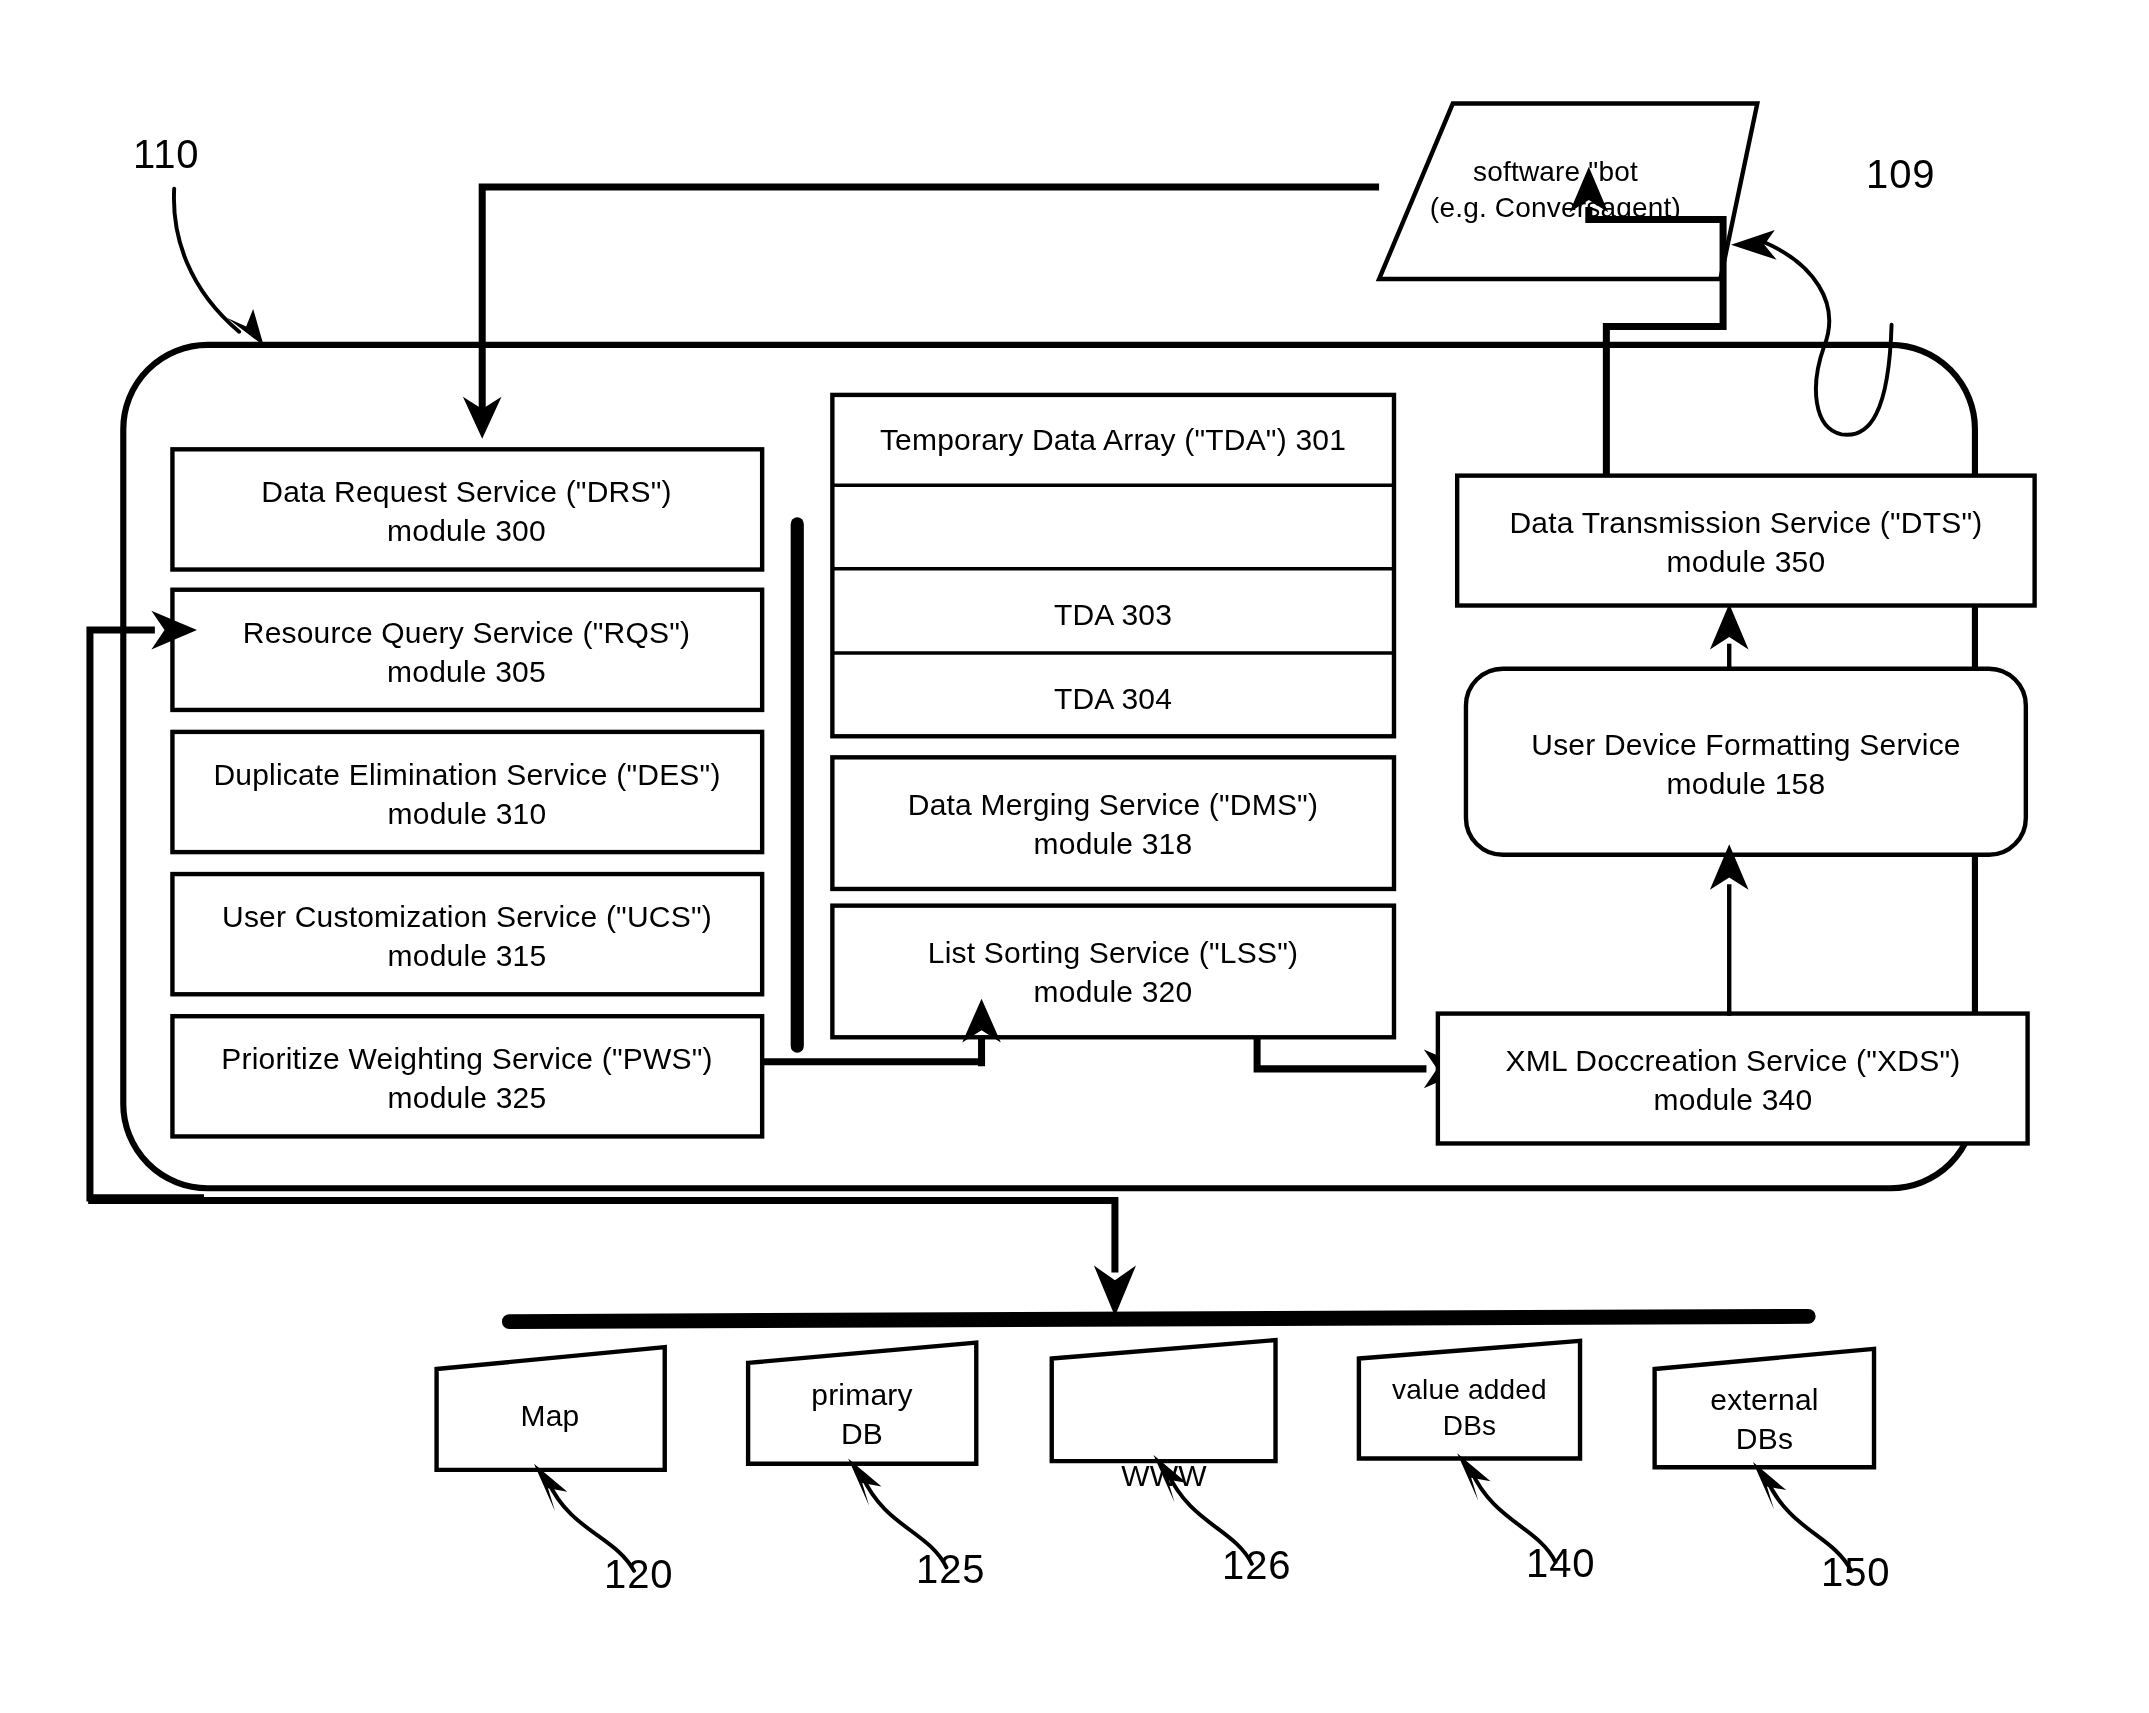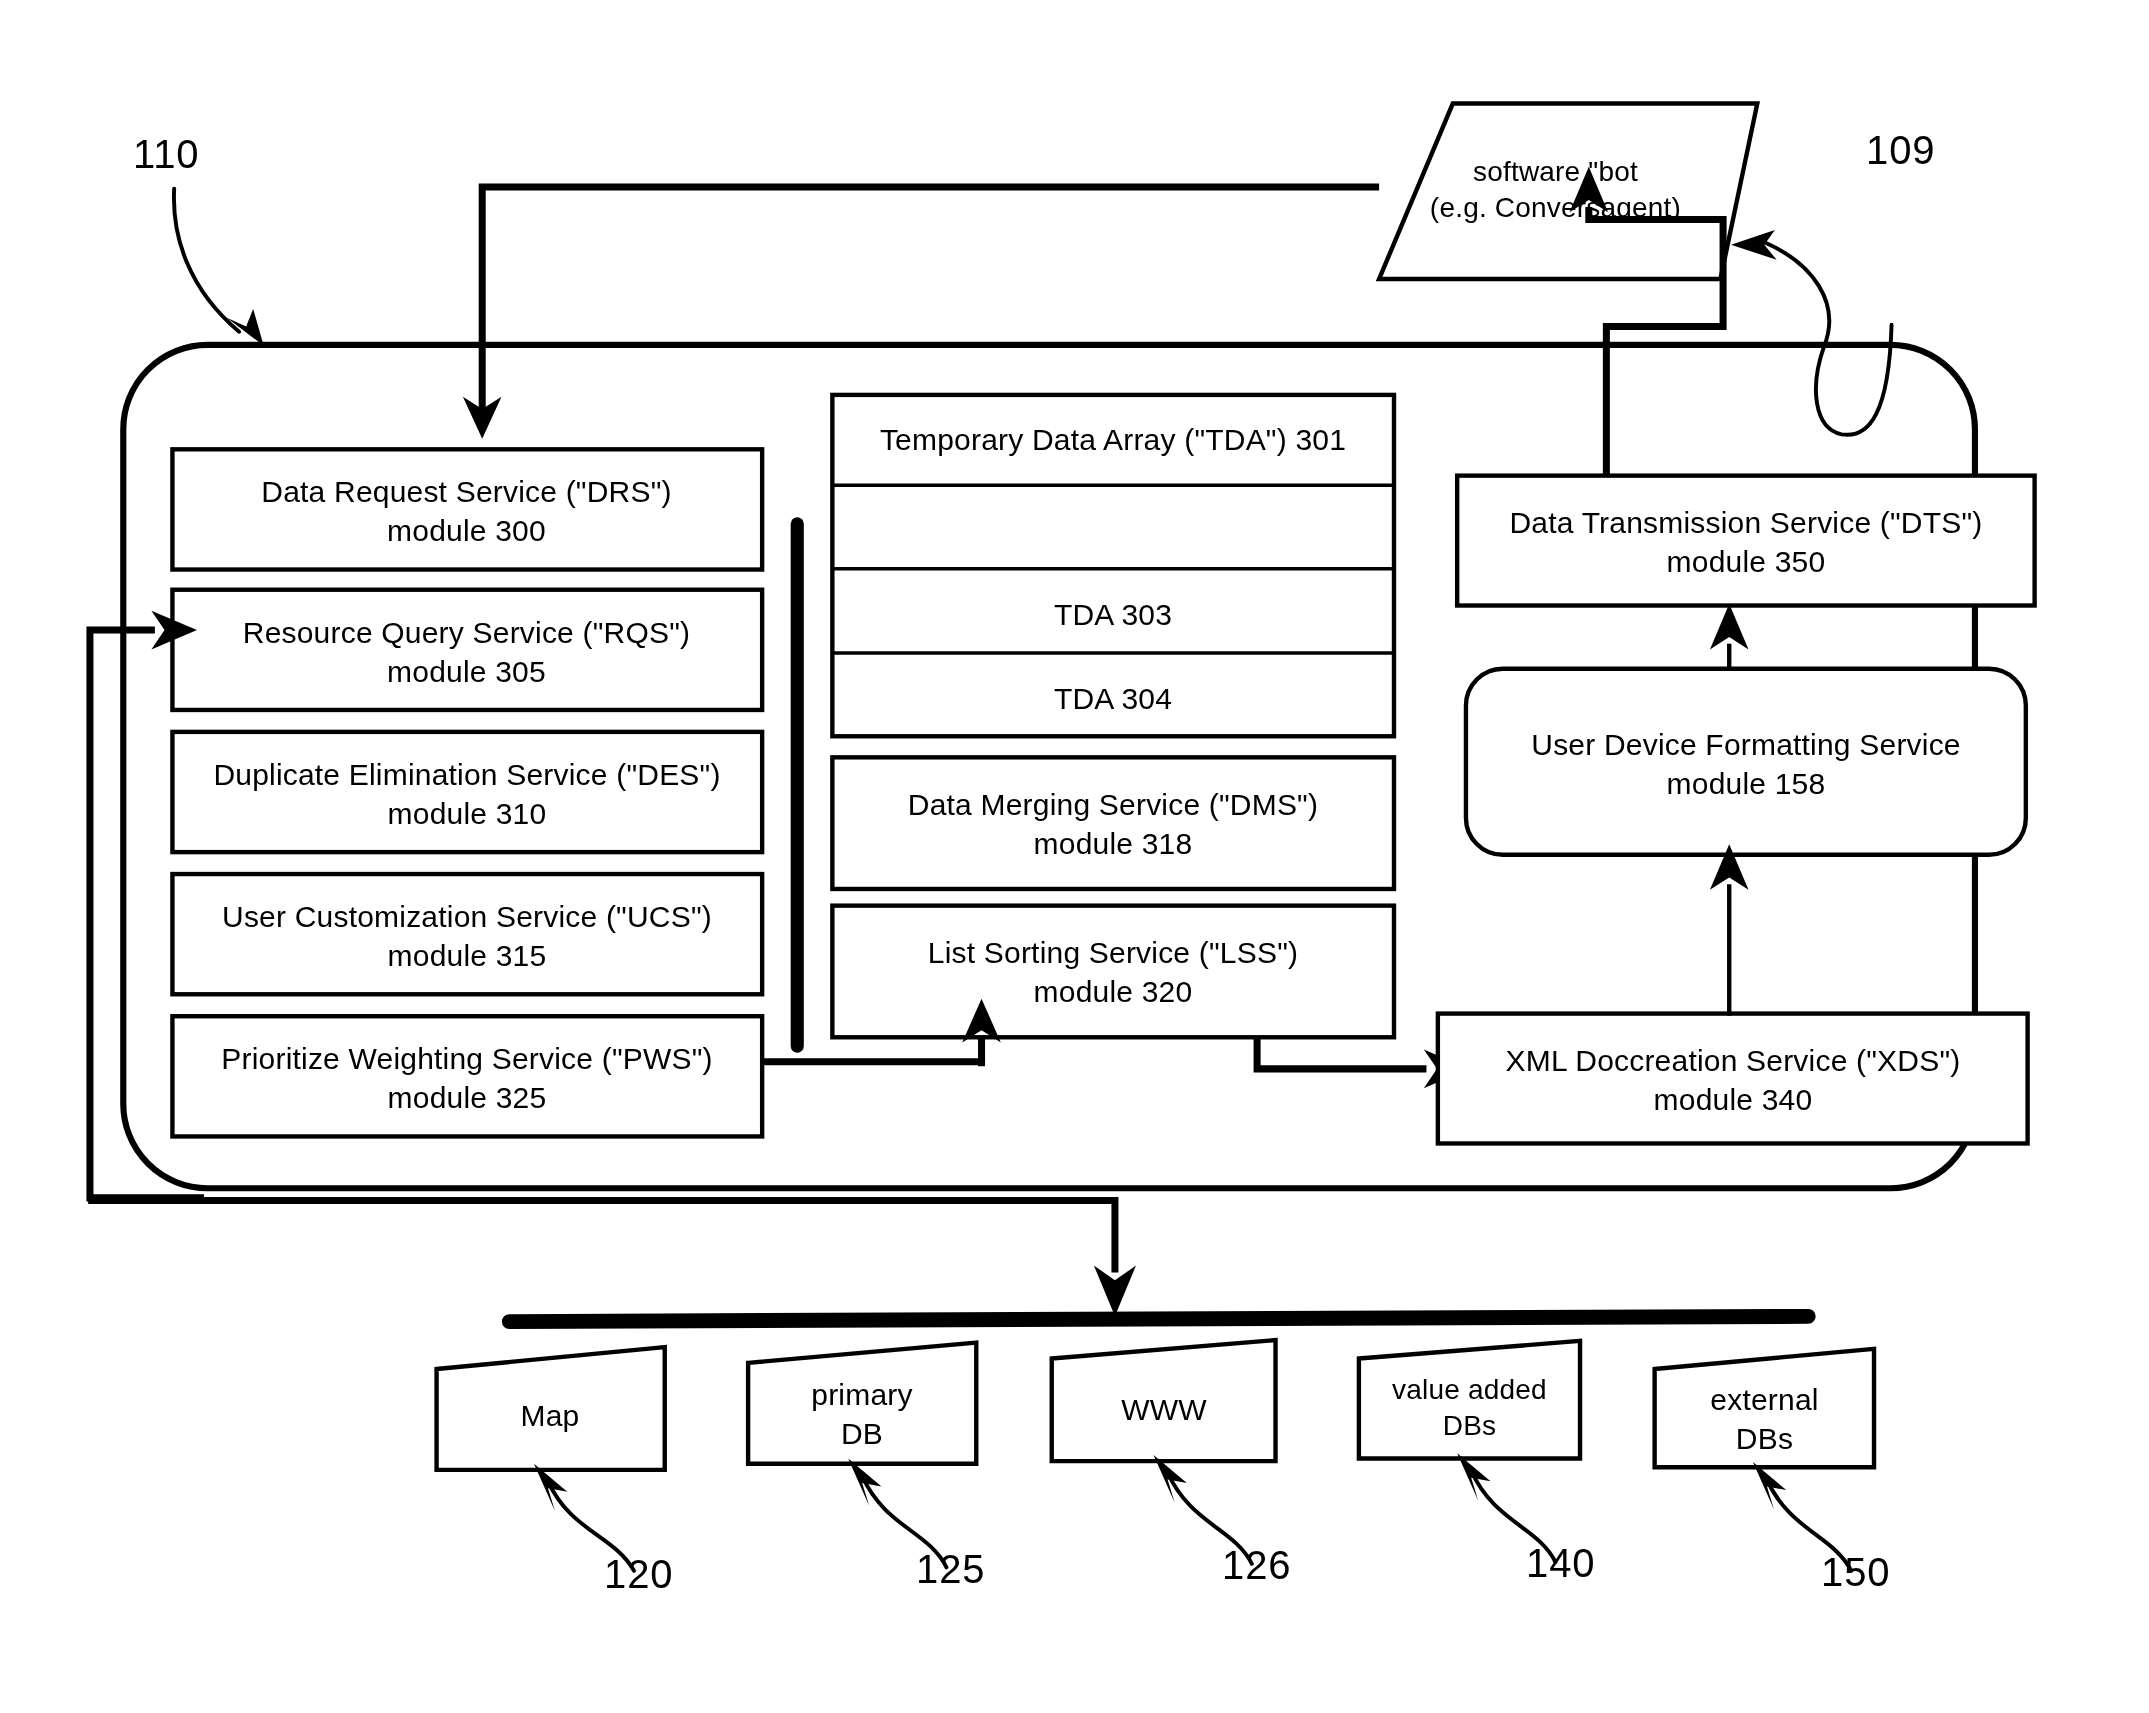--- a/index.html
+++ b/index.html
@@ -108,21 +108,21 @@
     <path d="M1314,1658 L1338,1712 L1330,1686 L1352,1690 z" class="ar"></path>
 
     <path class="leader" d="M1676,1676 C1702,1734 1752,1740 1772,1780"></path>
     <path d="M1660,1656 L1684,1710 L1676,1684 L1698,1688 z" class="ar"></path>
 
     <path class="leader" d="M2013,1686 C2039,1744 2089,1750 2109,1790"></path>
     <path d="M1997,1666 L2021,1720 L2013,1694 L2035,1698 z" class="ar"></path>
   </svg>
 
   <div class="refnum" style="left:133px;top:132px;">110</div>
-  <div class="refnum" style="left:1866px;top:128px;">109</div>
+  <div class="refnum" style="left:1866px;top:152px;">109</div>
 
   <div class="lbl t32" style="left:1404px;top:154px;width:303px;">
     <div>software "bot</div>
     <div>(e.g. Conversagent)</div>
   </div>
 
   <div class="lbl t34" style="left:177px;top:472px;width:579px;">
     <div>Data Request Service ("DRS")</div>
     <div>module 300</div>
   </div>
@@ -169,21 +169,21 @@
     <div>module 340</div>
   </div>
 
   <div class="lbl t34" style="left:436px;top:1396px;width:228px;text-align:center;">
     <div>Map</div>
   </div>
   <div class="lbl t34" style="left:748px;top:1375px;width:228px;">
     <div>primary</div>
     <div>DB</div>
   </div>
-  <div class="lbl t34" style="left:1052px;top:1390px;width:224px;">
+  <div class="lbl t34" style="left:1052px;top:1456px;width:224px;">
     <div>WWW</div>
   </div>
   <div class="lbl t32" style="left:1352px;top:1372px;width:235px;text-align:center;">
     <div>value added</div>
     <div>DBs</div>
   </div>
   <div class="lbl t34" style="left:1655px;top:1380px;width:219px;">
     <div>external</div>
     <div>DBs</div>
   </div>

